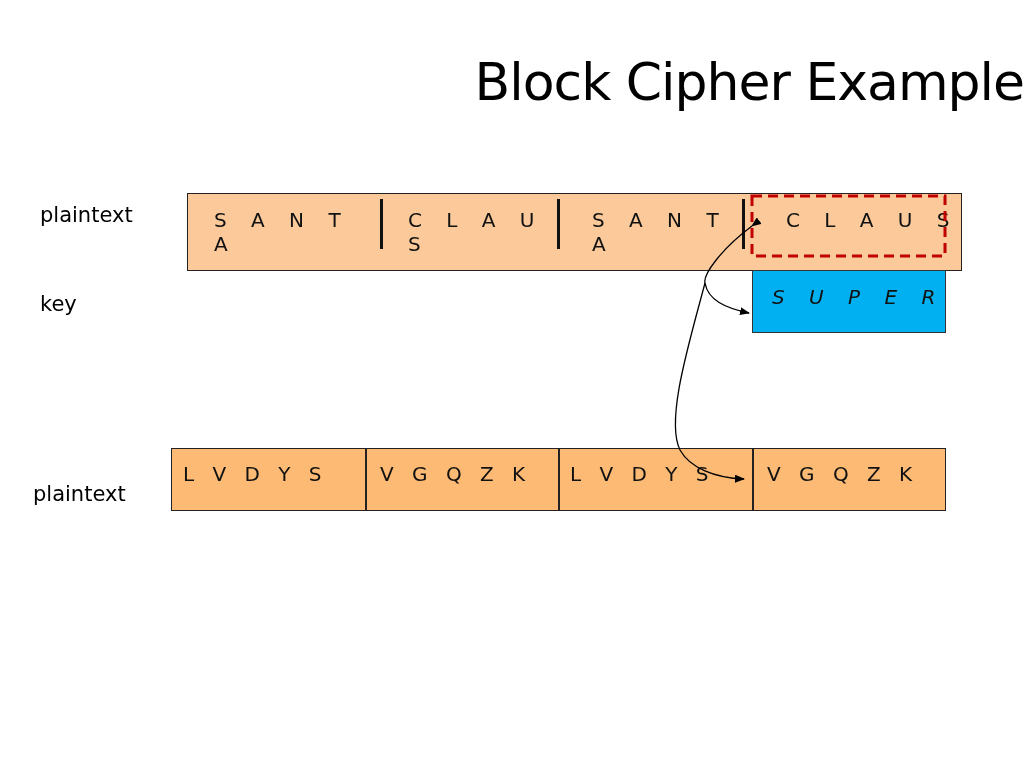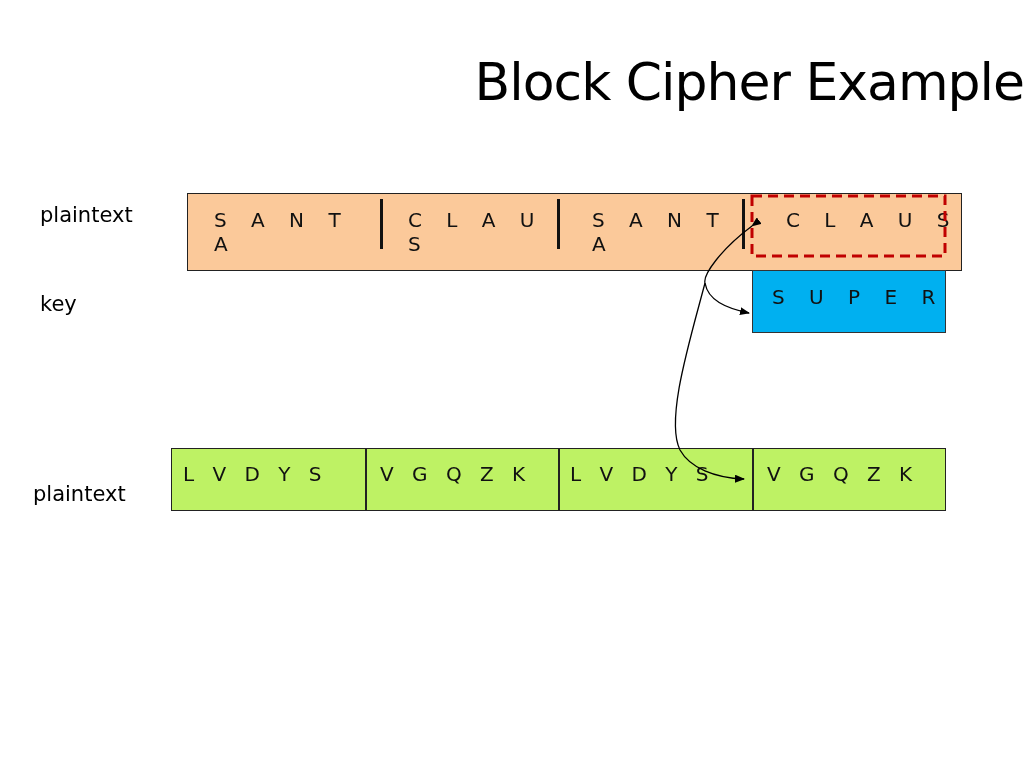--- a/index.html
+++ b/index.html
@@ -2,21 +2,21 @@
 <html><head>
 <meta charset="utf-8">
 <style>
   html, body { margin:0; padding:0; background:#fff; }
   body { width:1024px; height:768px; position:relative; overflow:hidden; font-family:"Liberation Sans", sans-serif; }
   .title { position:absolute; left:0; width:1024px; top:52px; text-align:right; font-size:52px; color:#000; font-family:"DejaVu Sans", sans-serif; font-weight:normal; letter-spacing:-1px; }
   .label { position:absolute; font-size:21px; color:#000; font-family:"DejaVu Sans", sans-serif; }
   .bar { position:absolute; box-sizing:border-box; border:1.5px solid #222; }
   .plain { left:187px; top:193px; width:775px; height:78px; background:#fbc99a; }
   .keybox { left:752px; top:270px; width:194px; height:63px; background:#00b0f0; border-color:#333; }
-  .cipher { left:171px; top:448px; width:775px; height:63px; background:#bef264; }
+  .cipher { left:171px; top:448px; width:775px; height:63px; background:#fdba74; }
   .cell { position:absolute; top:0; height:100%; box-sizing:border-box; }
   .cell span { position:absolute; font-size:20px; letter-spacing:9px; color:#111; font-family:"DejaVu Sans", sans-serif; }
   .sep { position:absolute; width:3px; background:#111; }
   .csep { position:absolute; top:0; width:1.5px; height:100%; background:#222; }
   svg.over { position:absolute; left:0; top:0; }
 </style>
 </head>
 <body>
 
 <div class="title">Block Cipher Example</div>
@@ -38,21 +38,21 @@
   <div class="cell" style="left:556px;width:217px;">
       <span style="left:42px;top:14px;">C L A U S</span>
     </div>
   <div class="sep" style="left:192px;top:5px;height:50px;"></div>
   <div class="sep" style="left:369px;top:5px;height:50px;"></div>
   <div class="sep" style="left:554px;top:5px;height:50px;"></div>
 </div>
 
 <div class="bar keybox">
   <div class="cell" style="left:0;width:100%;">
-      <span style="left:19px;top:14px;">S U P E R</span>
+      <span style="left:19px;top:14px;font-style:italic;">S U P E R</span>
     </div>
 </div>
 
 <div class="bar cipher">
   <div class="cell" style="left:0;width:194px;">
       <span style="left:11px;top:13px;letter-spacing:6px;">L V D Y S</span>
     </div>
   <div class="cell" style="left:194px;width:193px;">
       <span style="left:14px;top:13px;letter-spacing:6px;">V G Q Z K</span>
     </div>

